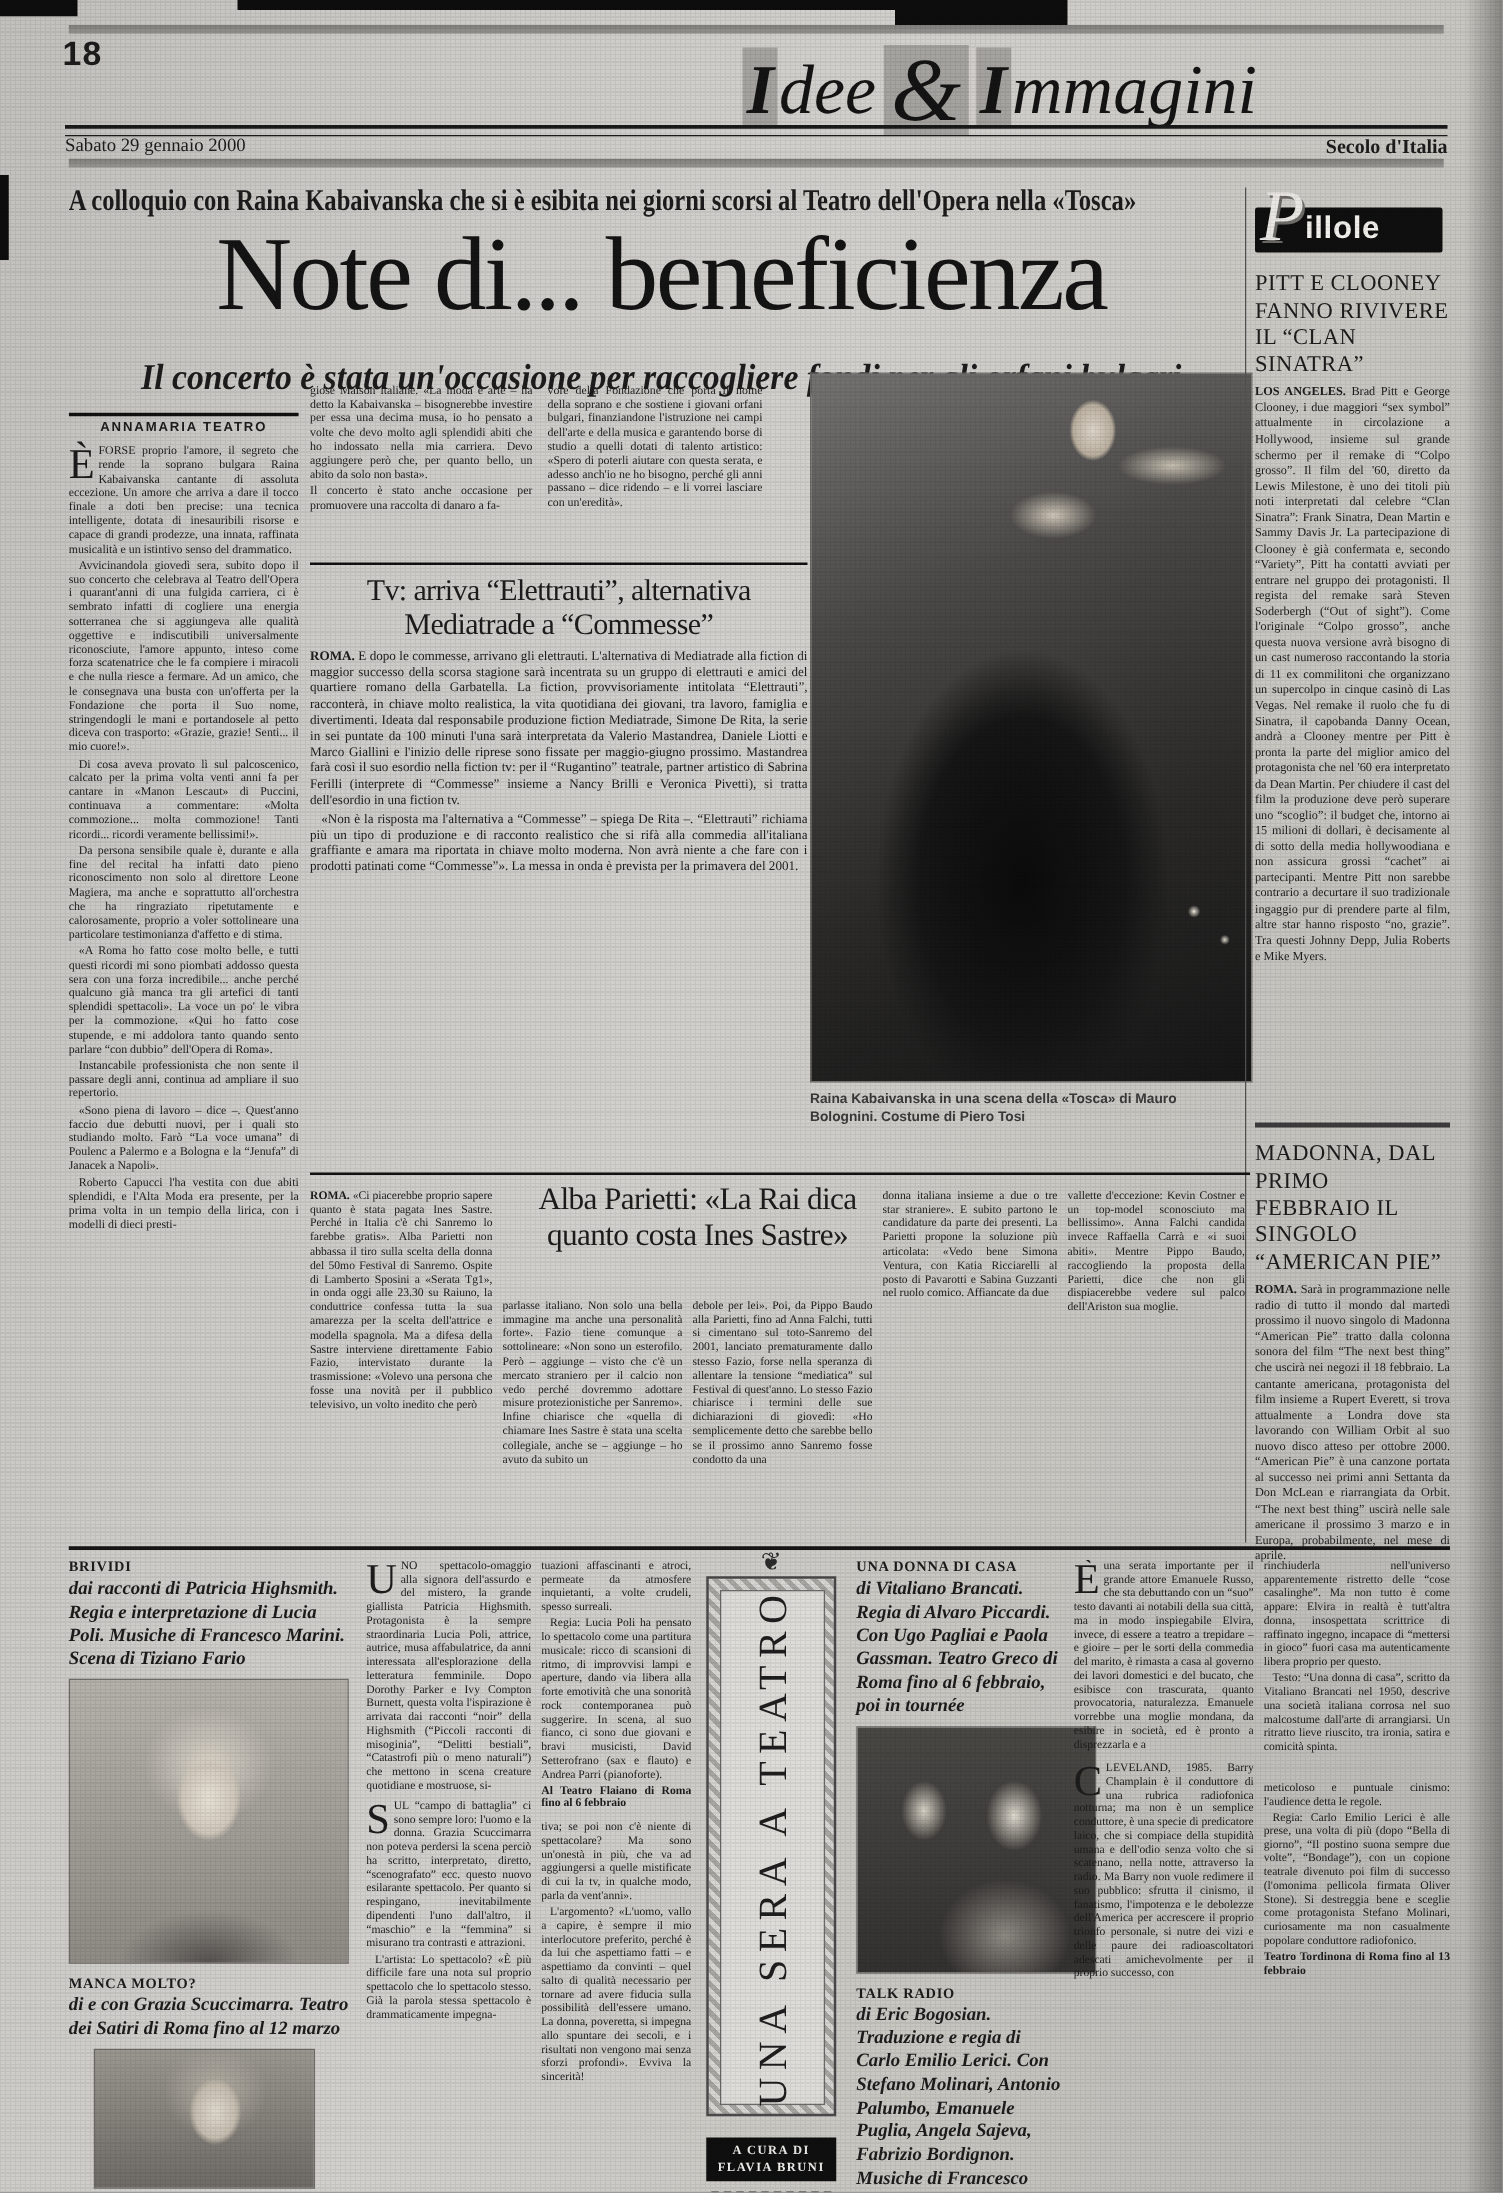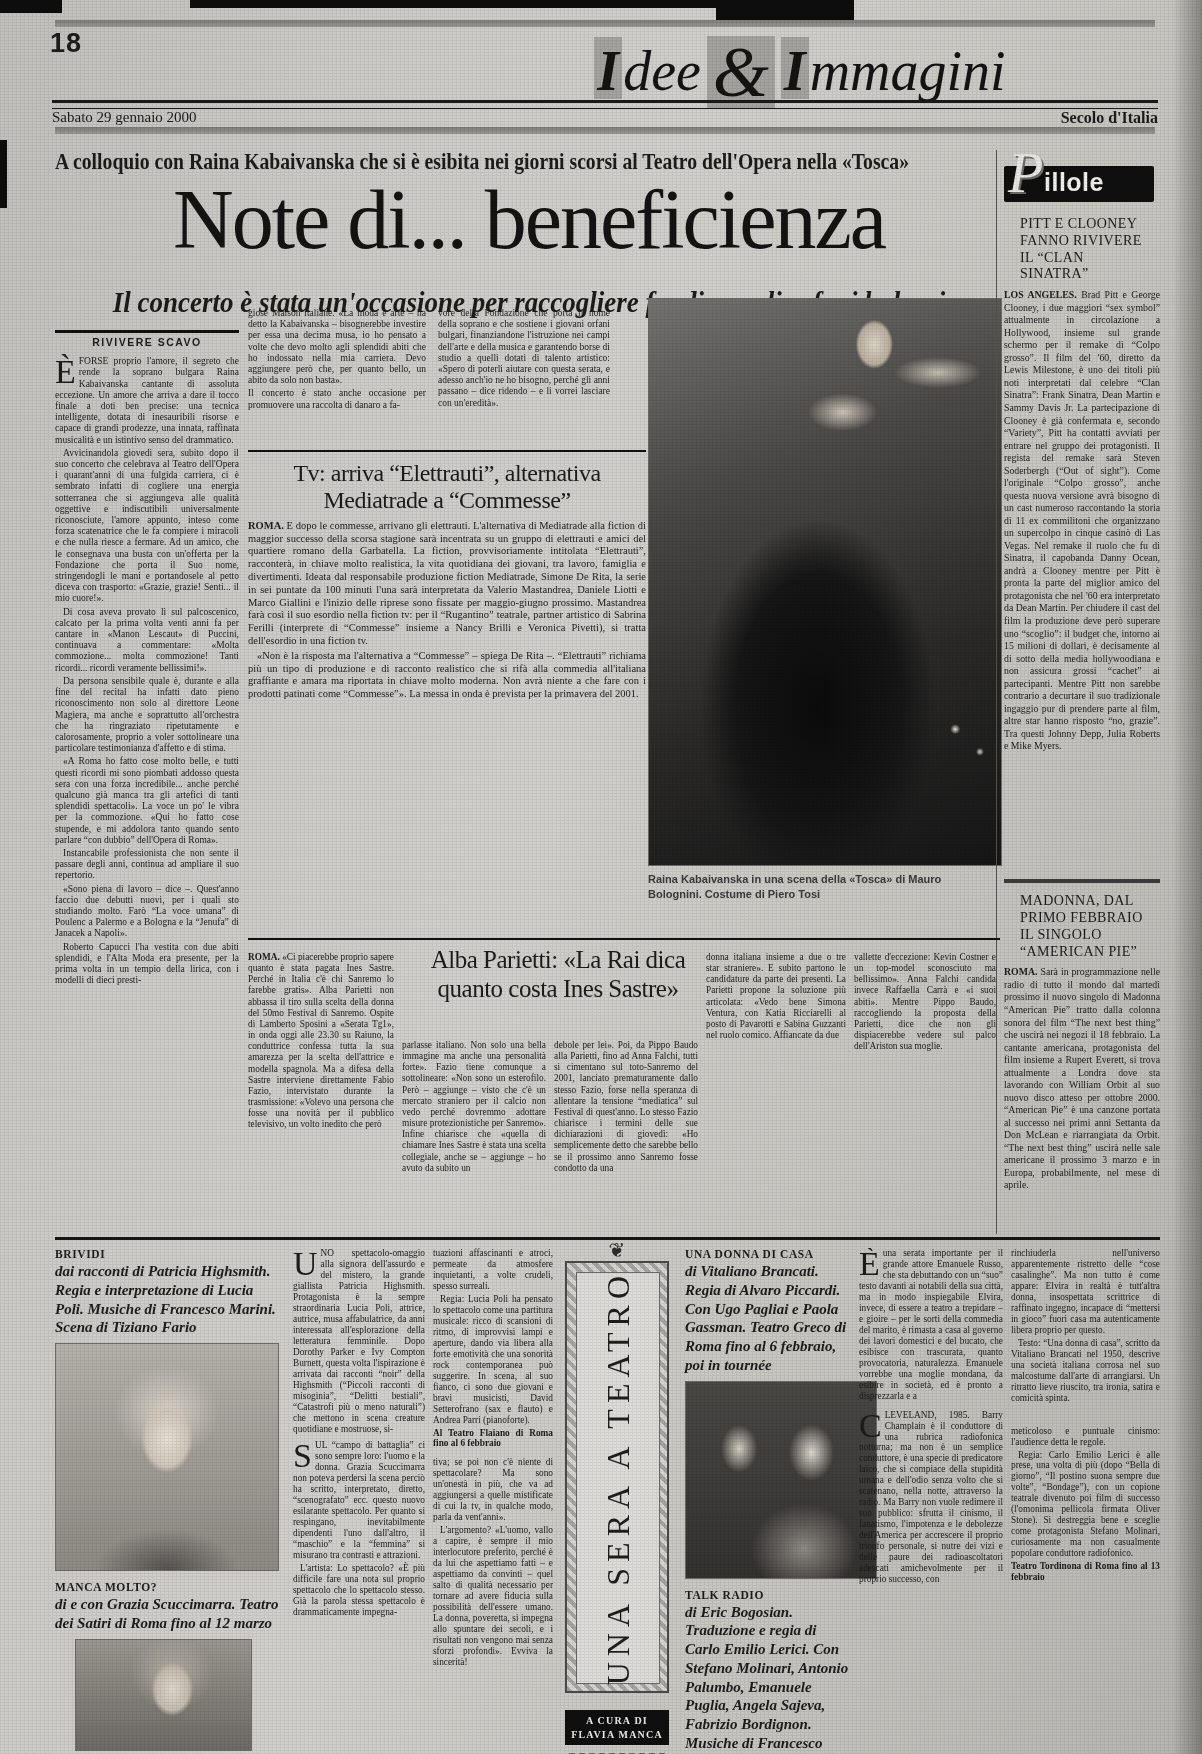--- a/index.html
+++ b/index.html
@@ -65,21 +65,21 @@
     font-family:"Liberation Sans",sans-serif;font-weight:bold;font-size:11px;line-height:1.35;color:#3a3a3a;}
   
   .vrule{position:absolute;left:996px;top:150px;width:1px;height:1084px;background:#555;}
   .sidebar{position:absolute;left:1004px;top:158px;width:156px;}
   .pillole-hd{position:relative;height:44px;margin-bottom:14px;}
   .pillole-bar{position:absolute;left:0;top:8px;width:150px;height:36px;background:#0f0f0f;border-radius:2px;}
   .pillole-p{position:absolute;left:4px;top:-14px;font-size:58px;font-style:italic;color:#e9e7e3;
     text-shadow:2px 2px 0 #6f6d6a;line-height:1;}
   .pillole-rest{position:absolute;left:40px;top:10px;font-family:"Liberation Sans",sans-serif;
     font-weight:bold;font-size:25px;color:#f2f0ec;letter-spacing:.5px;}
-  .side-title{font-size:14px;line-height:1.2;letter-spacing:.4px;margin:0 16px 6px;font-weight:normal;}
+  .side-title{font-size:18px;line-height:1.2;letter-spacing:.4px;margin:0 0 6px;font-weight:normal;}
   .side-body{font-size:9.8px;line-height:1.28;text-align:justify;}
   .side-div{border-top:4px solid #3c3c3c;margin:12px 0 10px;}
   
   .parietti{position:absolute;left:248px;top:938px;width:752px;height:296px;border-top:2px solid #111;}
   .pcol{position:absolute;text-align:justify;font-size:9.3px;line-height:1.2;overflow:hidden;}
   .parietti h2{position:absolute;left:140px;top:6px;width:340px;margin:0;text-align:center;
     font-weight:normal;font-size:25px;line-height:1.15;letter-spacing:-.5px;}
   
   .teatro{position:absolute;left:55px;top:1237px;width:1105px;height:517px;border-top:3px solid #161616;}
   .t-title{font-size:11.5px;font-weight:bold;letter-spacing:.6px;margin:0 0 2px;}
@@ -147,21 +147,21 @@
     <span class="paper">Secolo d'Italia</span>
   </div>
   <div class="rule-gray" style="left:55px;top:127px;width:1100px;"></div>
 
   <div class="kicker">A colloquio con Raina Kabaivanska che si è esibita nei giorni scorsi al Teatro dell'Opera nella «Tosca»</div>
   <h1 class="headline" style="margin:0;font-weight:normal;">Note di... beneficienza</h1>
   <div class="subhead">Il concerto è stata un'occasione per raccogliere fondi per gli orfani bulgari</div>
 
   <div class="ncol" style="left:55px;top:330px;width:184px;height:780px;">
     <div class="byline-block">
-      <span class="byline">RIVIVERE SCAVO</span>
+      <span class="byline">ANNAMARIA TEATRO</span>
     </div>
     <p class="nofirst"><span class="dropcap">È</span><span>FORSE proprio l'amore, il segreto che rende la soprano bulgara Raina Kabaivanska cantante di assoluta eccezione. Un amore che arriva a dare il tocco finale a doti ben precise: una tecnica intelligente, dotata di inesauribili risorse e capace di grandi prodezze, una innata, raffinata musicalità e un istintivo senso del drammatico.</span></p>
     <div>
         <p>Avvicinandola giovedì sera, subito dopo il suo concerto che celebrava al Teatro dell'Opera i quarant'anni di una fulgida carriera, ci è sembrato infatti di cogliere una energia sotterranea che si aggiungeva alle qualità oggettive e indiscutibili universalmente riconosciute, l'amore appunto, inteso come forza scatenatrice che le fa compiere i miracoli e che nulla riesce a fermare. Ad un amico, che le consegnava una busta con un'offerta per la Fondazione che porta il Suo nome, stringendogli le mani e portandosele al petto diceva con trasporto: «Grazie, grazie! Senti... il mio cuore!».</p>
         <p>Di cosa aveva provato lì sul palcoscenico, calcato per la prima volta venti anni fa per cantare in «Manon Lescaut» di Puccini, continuava a commentare: «Molta commozione... molta commozione! Tanti ricordi... ricordi veramente bellissimi!».</p>
         <p>Da persona sensibile quale è, durante e alla fine del recital ha infatti dato pieno riconoscimento non solo al direttore Leone Magiera, ma anche e soprattutto all'orchestra che ha ringraziato ripetutamente e calorosamente, proprio a voler sottolineare una particolare testimonianza d'affetto e di stima.</p>
         <p>«A Roma ho fatto cose molto belle, e tutti questi ricordi mi sono piombati addosso questa sera con una forza incredibile... anche perché qualcuno già manca tra gli artefici di tanti splendidi spettacoli». La voce un po' le vibra per la commozione. «Qui ho fatto cose stupende, e mi addolora tanto quando sento parlare “con dubbio” dell'Opera di Roma».</p>
         <p>Instancabile professionista che non sente il passare degli anni, continua ad ampliare il suo repertorio.</p>
         <p>«Sono piena di lavoro – dice –. Quest'anno faccio due debutti nuovi, per i quali sto studiando molto. Farò “La voce umana” di Poulenc a Palermo e a Bologna e la “Jenufa” di Janacek a Napoli».</p>
         <p>Roberto Capucci l'ha vestita con due abiti splendidi, e l'Alta Moda era presente, per la prima volta in un tempio della lirica, con i modelli di dieci presti-</p>
@@ -250,21 +250,21 @@
 
     <div class="banner-wrap">
       <div class="banner-orn">❦</div>
       <div class="banner-frame">
         <div class="banner-inner">
           <span class="banner-text">UNA SERA A TEATRO</span>
         </div>
       </div>
       <div class="curator-box">
         <span>A CURA DI</span><br>
-        <span>FLAVIA MANCA</span>
+        <span>FLAVIA BRUNI</span>
       </div>
       <div class="dotted-row"></div>
     </div>
 
     <div class="t-right">
       <h4 class="t-title">UNA DONNA DI CASA</h4>
       <p class="t-credits"><span>di Vitaliano Brancati. Regia di Alvaro Piccardi. Con Ugo Pagliai e Paola Gassman.</span> <span class="venue">Teatro Greco di Roma fino al 6 febbraio, poi in tournée</span></p>
       <div class="photo photo-donna"></div>
       <h4 class="t-title">TALK RADIO</h4>
       <p class="t-credits">di Eric Bogosian. Traduzione e regia di Carlo Emilio Lerici. Con Stefano Molinari, Antonio Palumbo, Emanuele Puglia, Angela Sajeva, Fabrizio Bordignon. Musiche di Francesco Verdinelli</p>

